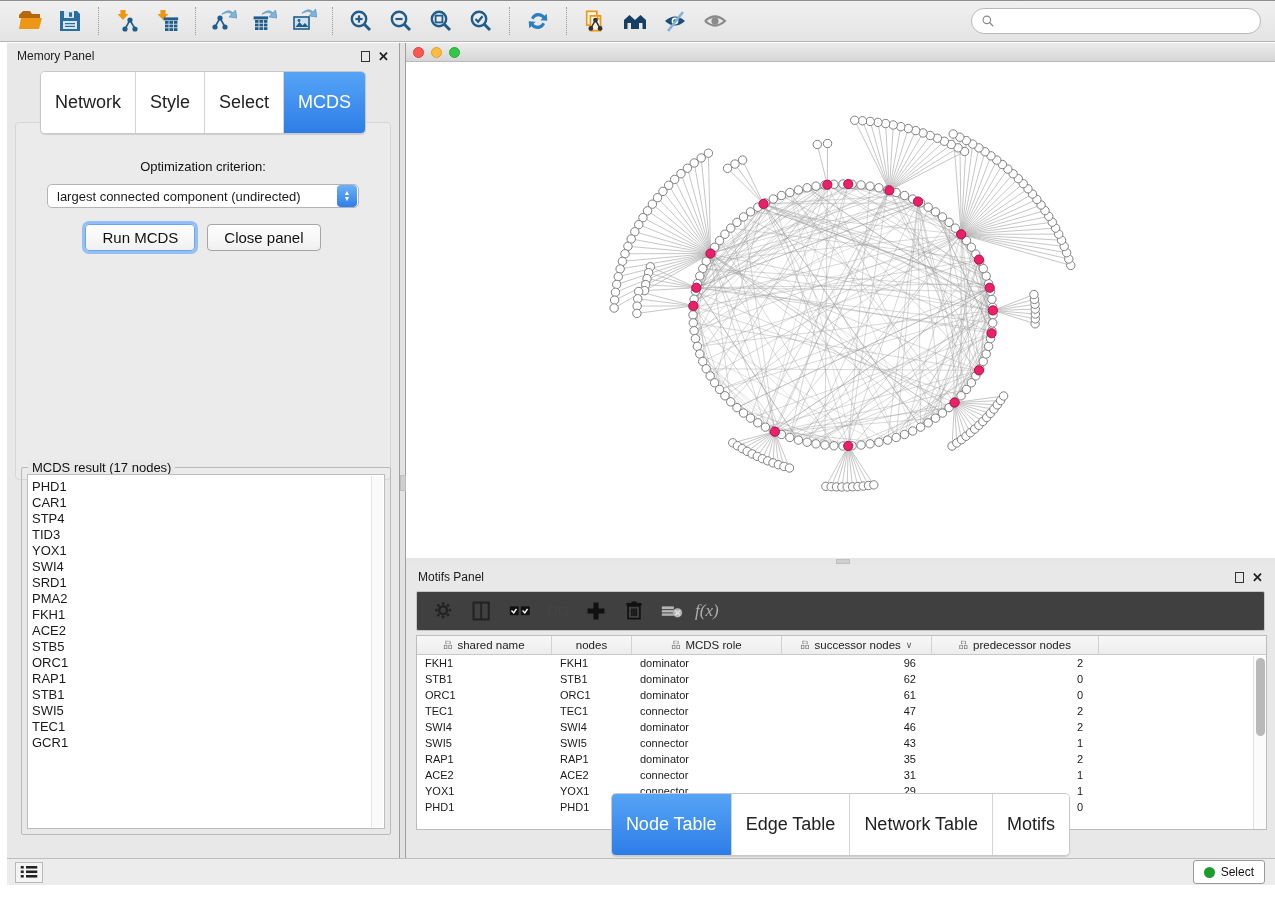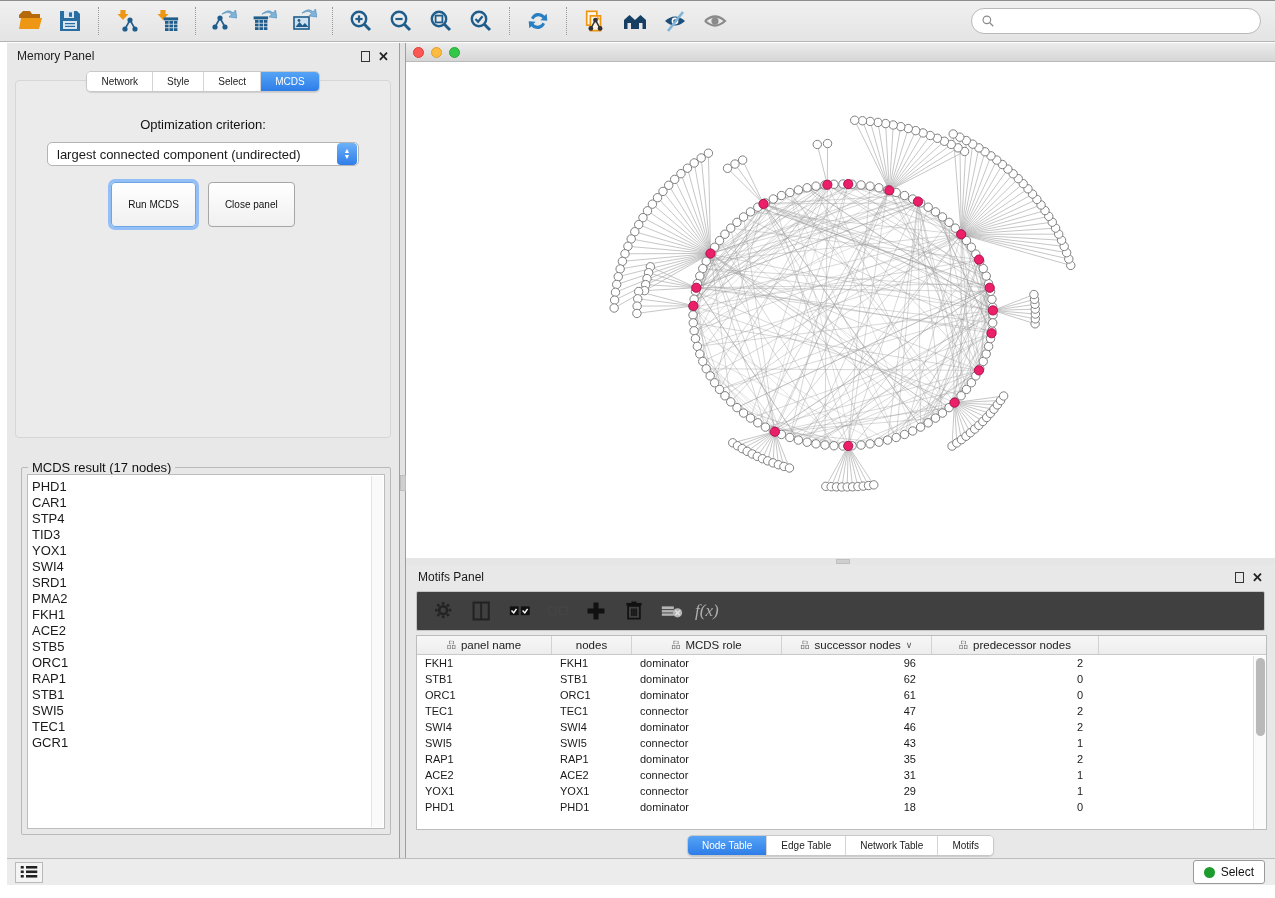--- a/index.html
+++ b/index.html
@@ -29,42 +29,42 @@
     position:absolute; left:7px; top:43px; width:393px; height:815px;
     background:#e8e8e8; border-right:1px solid #9f9f9f; overflow:hidden;
   }
   .cp-header { height:26px; display:flex; align-items:center; padding:0 10px; }
   .cp-title { font-size:12px; color:#222; }
   .panel-winbtns { margin-left:auto; display:flex; gap:8px; align-items:center; }
   .winbtn-float { width:9px; height:11px; border:1.5px solid #333; background:transparent; }
   .winbtn-close { font-size:13px; font-weight:bold; color:#222; line-height:11px; }
   .cp-tabs { display:flex; justify-content:center; margin-top:2px; position:relative; z-index:2; }
   .seg { display:flex; background:#fff; border:1px solid #c8c8c8; border-radius:5px; overflow:hidden; box-shadow:0 1px 1px rgba(0,0,0,.12);}
-  .seg-tab { padding:4px 14px; font-size:10px; color:#222; border-right:1px solid #d4d4d4; background:#fff; }
+  .seg-tab { padding:20px 14px; font-size:18px; color:#222; border-right:1px solid #d4d4d4; background:#fff; }
   .seg-tab:last-child { border-right:none; }
   .seg-tab.selected { background:linear-gradient(#55a4f6,#2e7de8); color:#fff; }
   .cp-inner {
     margin:-12px 8px 0 8px; padding-top:24px; height:358px;
     background:#ebebeb; border:1px solid #d6d6d6; border-radius:4px;
   }
   .opt-label { text-align:center; font-size:13px; color:#111; margin-top:12px; }
   .opt-select {
     margin:10px auto 0 auto; width:312px; height:24px; background:#fff;
     border:1px solid #b4b4b4; border-radius:5px; display:flex; align-items:center; overflow:hidden;
   }
   .opt-select .val { flex:1; padding:0 9px; font-size:13px; white-space:nowrap; }
   .opt-select .stepper {
     width:20px; height:22px; margin:0 1px; border-radius:4px;
     background:linear-gradient(#6db1f8,#2f7de9); color:#fff; display:flex; flex-direction:column;
     align-items:center; justify-content:center; font-size:7px; line-height:6px;
   }
   .cp-buttons { display:flex; justify-content:center; gap:12px; margin-top:16px; }
   .btn {
     background:linear-gradient(#ffffff,#f0f0f0); border:1px solid #a6a6a6; border-radius:4px;
-    padding:16px 16px; font-size:10px; color:#111;
+    padding:4px 16px; font-size:15px; color:#111;
   }
   .btn.focused { box-shadow:0 0 0 3px rgba(77,155,255,.55); border-color:#6ba7e5; }
   .result-group {
     position:absolute; left:14px; top:424px; width:370px; height:368px;
     border:1px solid #b9b9b9; border-radius:2px;
   }
   .result-title {
     position:absolute; top:-8px; left:6px; background:#e8e8e8; padding:0 4px; font-size:13px; color:#111;
   }
   .result-list {
@@ -1117,21 +1117,21 @@
             </svg>
           </span>
         </div>
       </div>
     <span class="fx-label">f(x)</span>
   </div>
   <div class="tp-tablewrap">
     <div class="thead" id="thead">
         <div class="th" style="width: 135px;">
           <span class="colicon">品</span>
-          <span>panel name</span>
+          <span>shared name</span>
         </div>
         <div class="th" style="width: 80px;">
           <span>nodes</span>
         </div>
         <div class="th" style="width: 150px;">
           <span class="colicon">品</span>
           <span>MCDS role</span>
         </div>
         <div class="th" style="width: 150px;">
           <span class="colicon">品</span>

